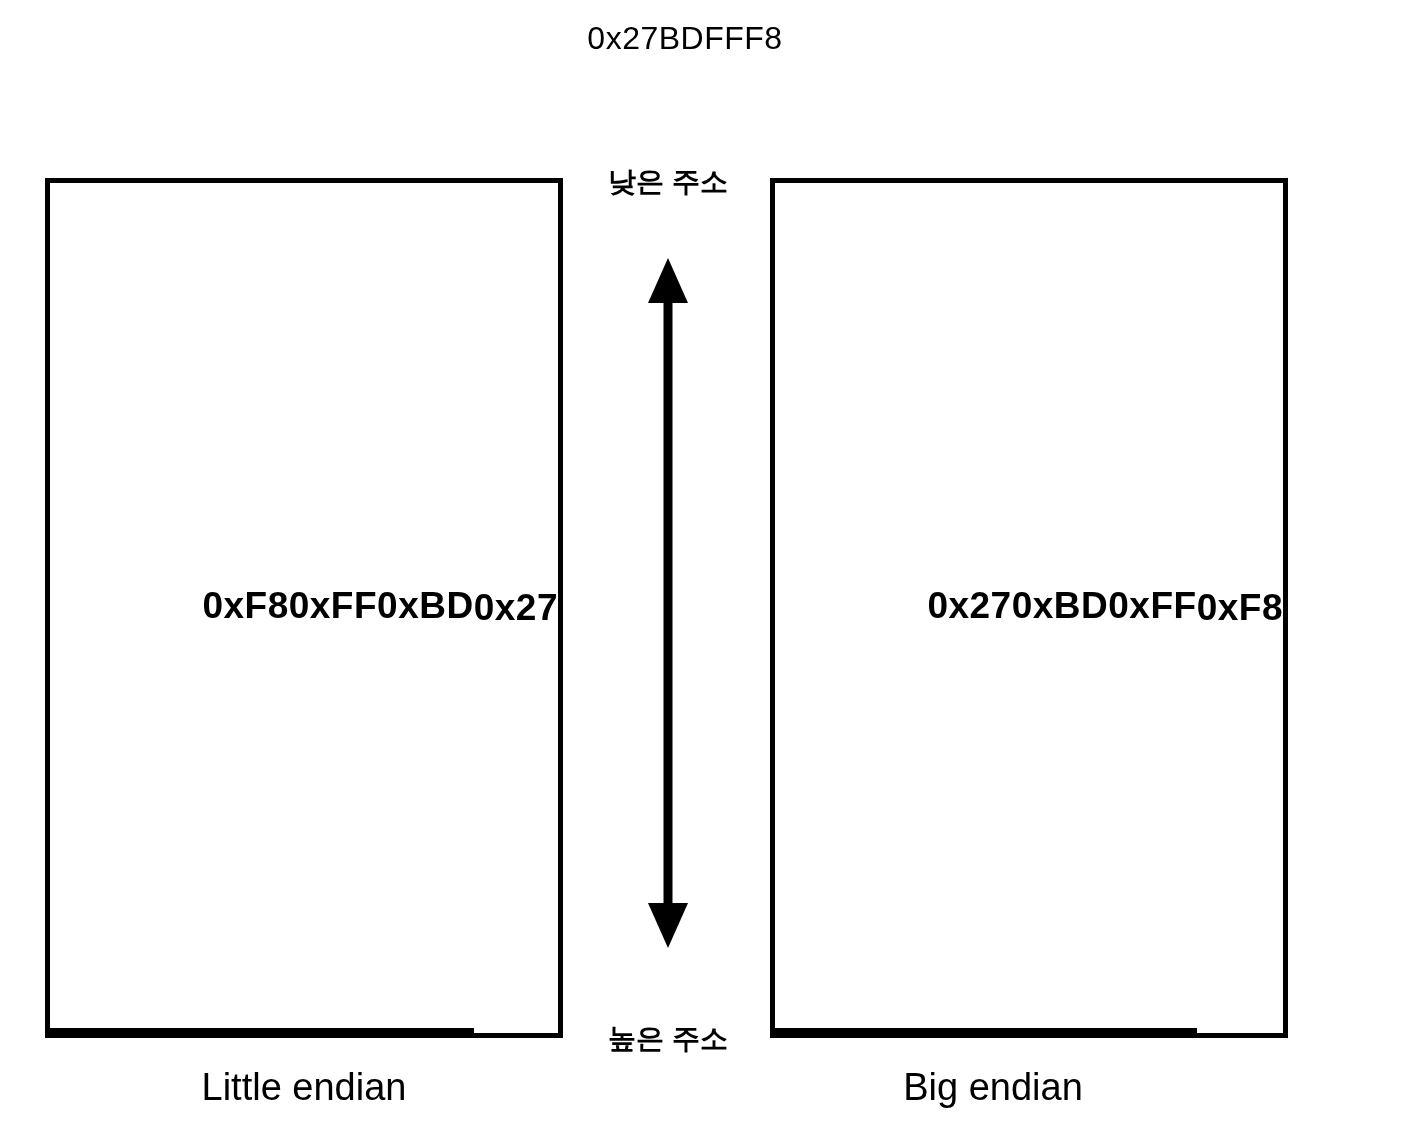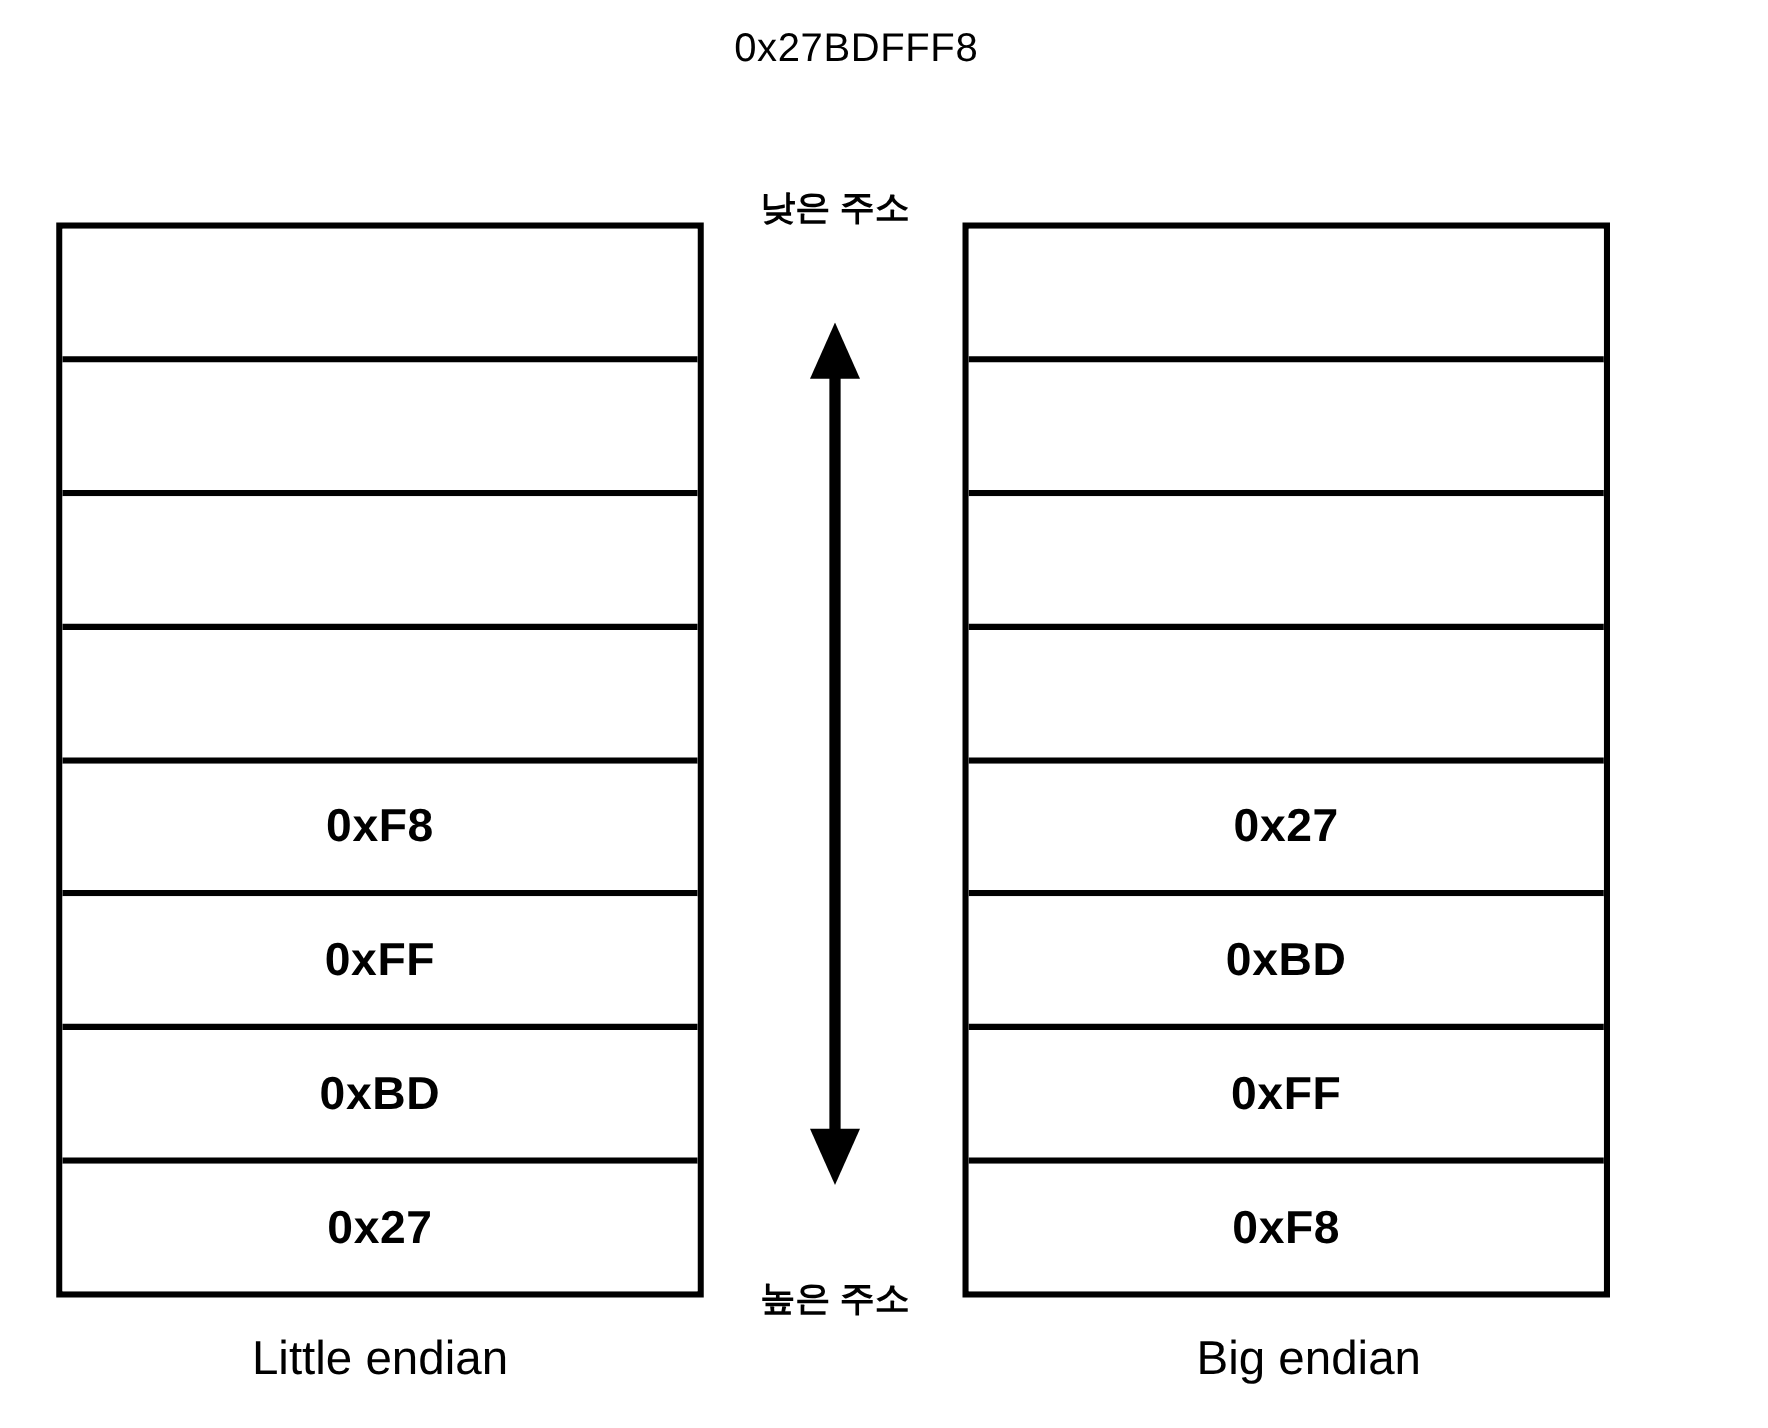--- a/index.html
+++ b/index.html
@@ -30,21 +30,21 @@
     color: #000;
   }
 
   
   .memory-table {
     position: absolute;
     box-sizing: border-box;
     border: 5px solid #000;
     background: #fff;
     display: flex;
-    flex-direction: column;
+    flex-direction: row;
   }
   #table-little {
     left: 45px;
     top: 178px;
     width: 518px;
     height: 860px;
   }
   #table-big {
     left: 770px;
     top: 178px;
@@ -79,21 +79,21 @@
     font-weight: 400;
     line-height: 1;
     color: #000;
   }
   #caption-little {
     left: 45px;
     top: 1068px;
     width: 518px;
   }
   #caption-big {
-    left: 788px;
+    left: 734px;
     top: 1068px;
     width: 518px;
     text-align: center;
   }
 
   
   #address-axis {
     position: absolute;
     left: 568px;
     top: 140px;
@@ -104,21 +104,21 @@
     position: absolute;
     left: 0;
     width: 200px;
     text-align: center;
     font-size: 28px;
     font-weight: 700;
     line-height: 1;
     color: #000;
   }
   #axis-label-low {
-    top: 12px;
+    top: 28px;
   }
   #axis-label-high {
     top: 885px;
     text-align: center;
   }
   #axis-arrow-svg {
     position: absolute;
     left: 50px;
     top: 118px;
     width: 100px;

